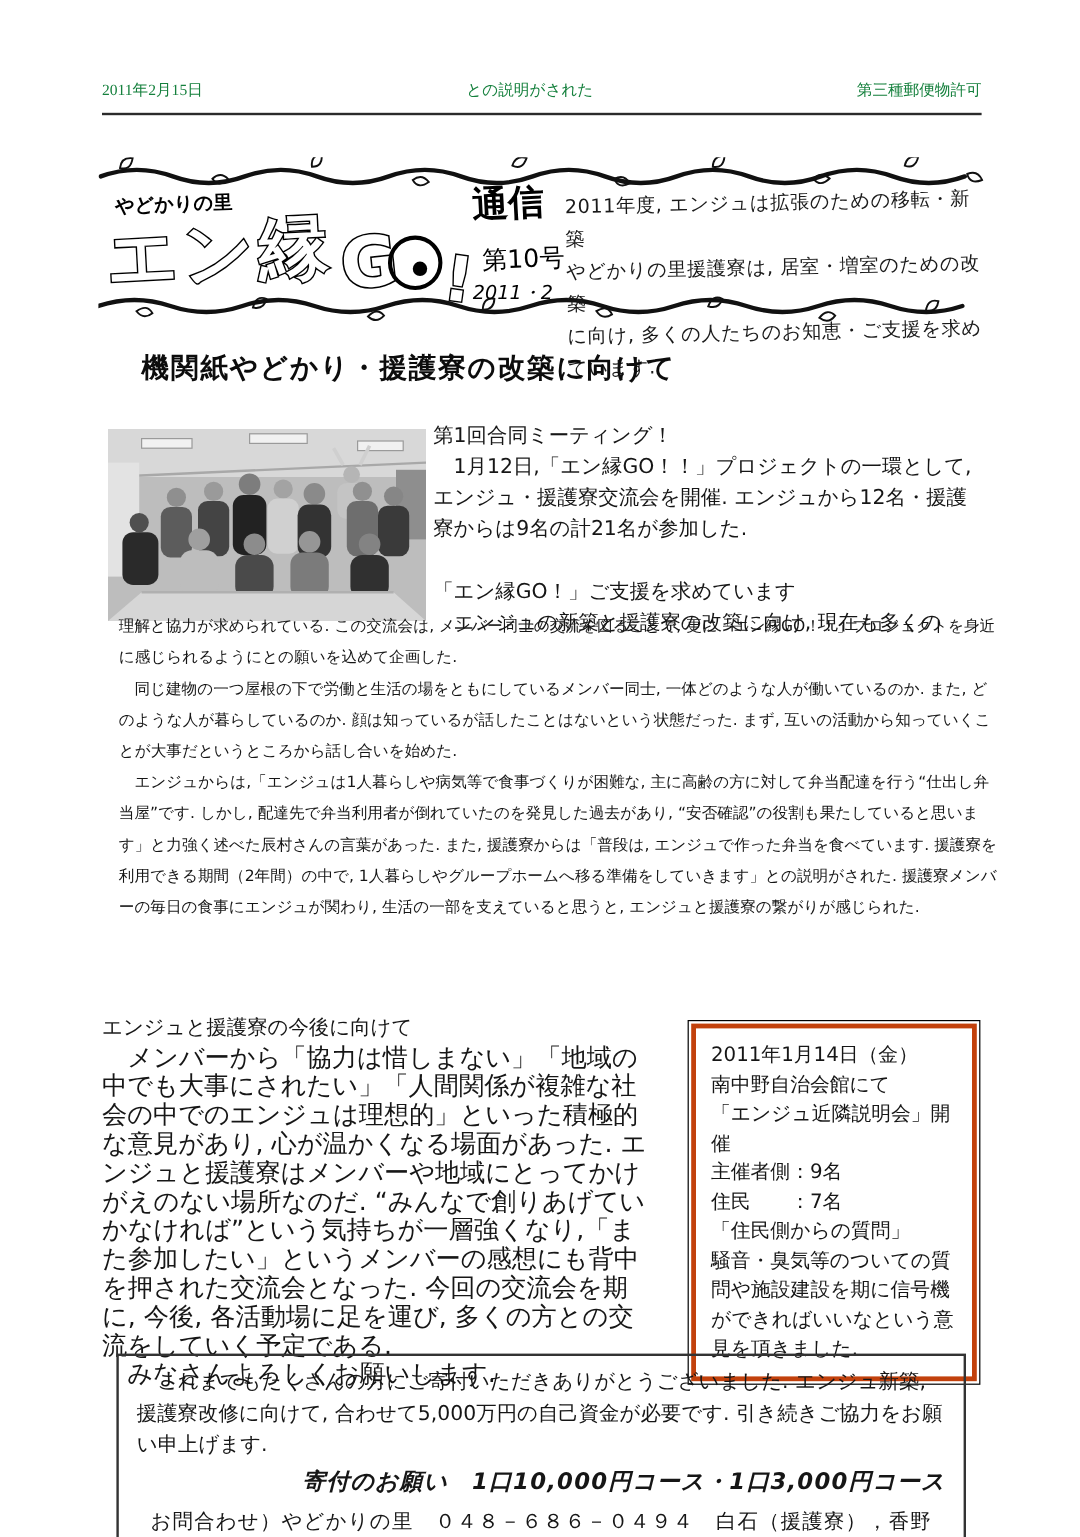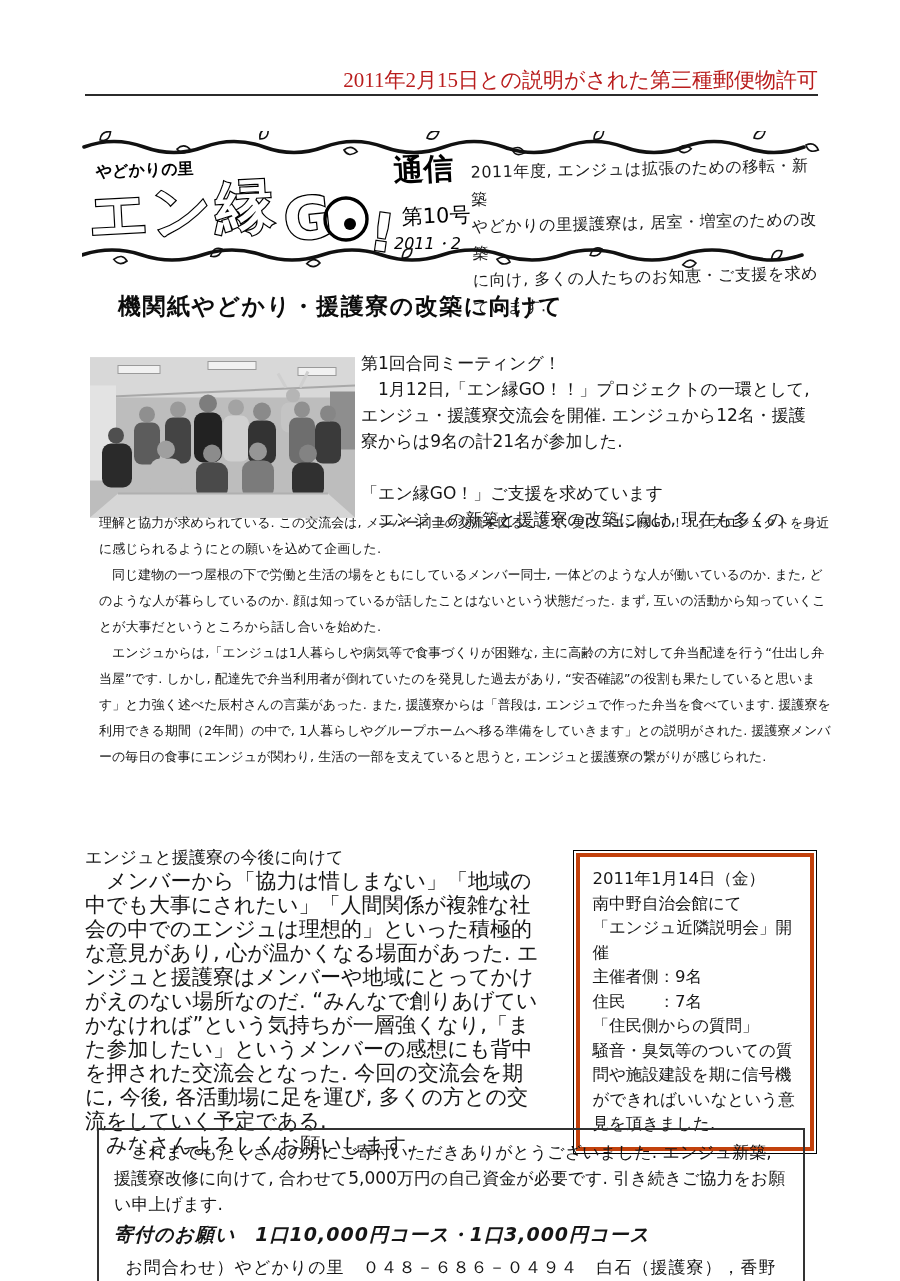--- a/index.html
+++ b/index.html
@@ -1,21 +1,21 @@
 <!DOCTYPE html>
 <html><head>
 <meta charset="utf-8">
 <style>
   html,body{margin:0;padding:0;background:#e9e9e9;}
   .page{position:relative;width:900px;height:1281px;background:#ffffff;margin:0 auto;
         font-family:"DejaVu Sans","Liberation Sans",sans-serif;color:#161616;overflow:hidden;}
   
   .masthead{position:absolute;left:85px;top:66px;width:733px;display:flex;
-            justify-content:flex-end;align-items:baseline;
-            font-family:"Liberation Serif","DejaVu Serif",serif;font-size:21px;color:#b91c1c;}
+            justify-content:space-between;align-items:baseline;
+            font-family:"Liberation Serif","DejaVu Serif",serif;font-size:13px;color:#15803d;}
   .rule{position:absolute;left:85px;top:94px;width:733px;border-top:2px solid #2b2b2b;}
   
   .banner{position:absolute;left:82px;top:131px;width:742px;height:150px;}
   .banner svg{position:absolute;left:0;top:0;}
   .banner-note{position:absolute;left:390px;top:24px;width:348px;
                font-size:16px;line-height:27px;white-space:pre-line;color:#1a1a1a;
                transform:rotate(-1.2deg);letter-spacing:0.5px;font-weight:500;}
   
   .headline{position:absolute;left:118px;top:291px;font-size:23px;font-weight:800;
             letter-spacing:1.5px;color:#0c0c0c;}
@@ -32,21 +32,21 @@
   .col-left .sec-body{font-size:21px;line-height:24px;white-space:pre-line;}
   .signature{font-size:17px;line-height:24px;text-align:right;padding-right:6px;margin-top:2px;}
   .notice-box{margin-left:auto;width:212px;align-self:flex-start;
               border:4px solid #c2410c;outline:1px solid #000;outline-offset:2px;
               padding:10px 12px;margin-top:8px;margin-right:4px;
               font-size:16.5px;line-height:24.5px;white-space:pre-line;}
   
   .donation-box{position:absolute;left:97px;top:1128px;width:674px;
                 border:2px solid #333;padding:9px 15px 10px 15px;}
   .donation-msg{font-size:17px;line-height:26px;white-space:pre-line;}
-  .donation-appeal{text-align:left;font-size:19px;font-weight:800;letter-spacing:1px;
+  .donation-appeal{text-align:right;font-size:19px;font-weight:800;letter-spacing:1px;
                    margin-top:5px;font-style:italic;}
   .donation-contact{text-align:center;font-size:17px;margin-top:8px;letter-spacing:1px;}
 </style>
 </head>
 <body>
 
 <div class="page">
 
   <div class="masthead">
     <span>2011年2月15日</span>

